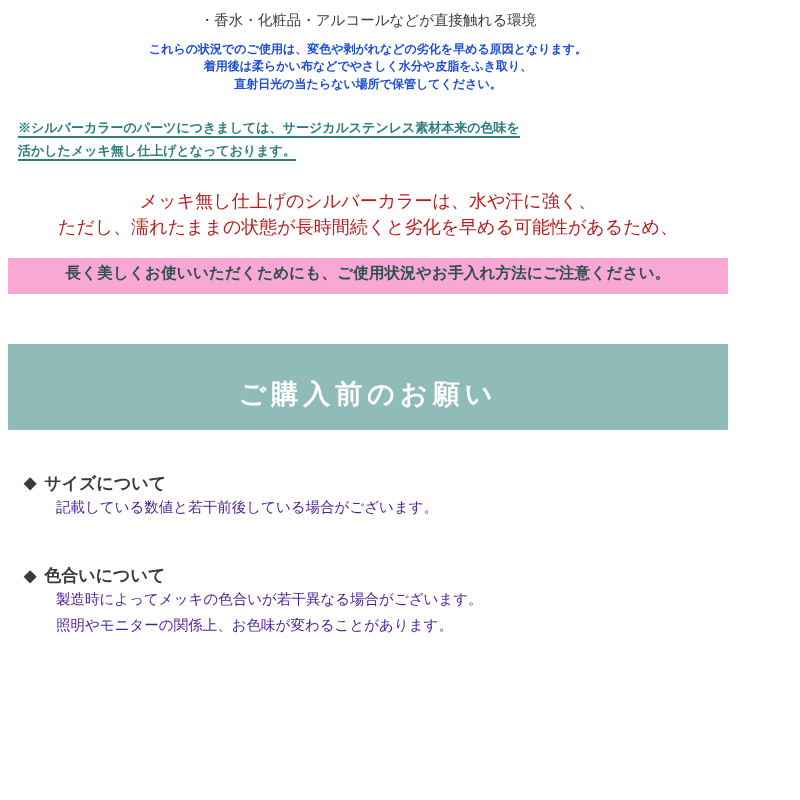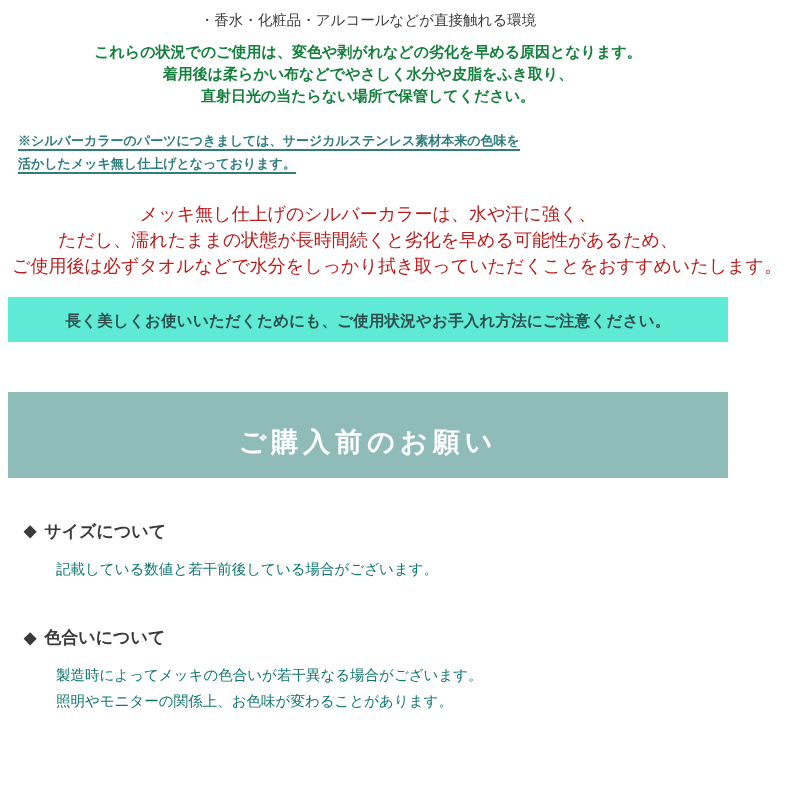--- a/index.html
+++ b/index.html
@@ -28,22 +28,22 @@
   }
   .line {
     line-height: 1.45;
     white-space: nowrap;
   }
   .c-dark {
     color: #3a3a3a;
     font-size: 14.5px;
   }
   .c-red {
-    color: #15803d;
-    font-size: 15px;
+    color: #1d4ed8;
+    font-size: 12px;
     font-weight: bold;
   }
   .c-teal {
     color: #2f7d7d;
     font-size: 13px;
     font-weight: bold;
   }
   .c-gray {
     color: #b91c1c;
     font-size: 18px;
@@ -66,26 +66,26 @@
   .red-sub {
     color: #d9333f;
     font-size: 14.5px;
     font-weight: bold;
     text-align: center;
   }
 
   
   .banner {
     margin: 18px 8px 0 8px;
-    background: #5eead4;
+    background: #f9a8d4;
     color: #2f4f4f;
     font-size: 15.5px;
     font-weight: bold;
     text-align: center;
-    padding: 14px 4px 10px 4px;
+    padding: 5px 4px 10px 4px;
     letter-spacing: 0.2px;
     white-space: nowrap;
   }
 
   
   .section-head {
     margin: 50px 8px 0 8px;
     background: #8fbcb9;
     color: #ffffff;
     text-align: center;
@@ -108,24 +108,23 @@
     display: flex;
     align-items: center;
     gap: 8px;
   }
   .diamond {
     color: #3a3a3a;
     font-size: 16px;
     line-height: 1;
   }
   .item-body {
-    margin-top: 14px;
     padding-left: 32px;
     font-size: 14.5px;
-    color: #0f766e;
+    color: #4c1d95;
     line-height: 1.75;
   }
 </style>
 </head>
 <body>
 
 <div class="page">
 
   <div class="caution-block">
 
@@ -148,21 +147,20 @@
       </div>
     </div>
 
     <div class="sp-8"></div>
 
 
     <div class="sp-14"></div>
 
     <div class="line c-gray">メッキ無し仕上げのシルバーカラーは、水や汗に強く、</div>
     <div class="line c-gray">ただし、濡れたままの状態が長時間続くと劣化を早める可能性があるため、</div>
-    <div class="line c-gray">ご使用後は必ずタオルなどで水分をしっかり拭き取っていただくことをおすすめいたします。</div>
   </div>
 
   <div class="banner">長く美しくお使いいただくためにも、ご使用状況やお手入れ方法にご注意ください。</div>
 
   <div class="section-head">ご購入前のお願い</div>
 
   <div class="items">
 
     <div class="item">
       <div class="item-title">

